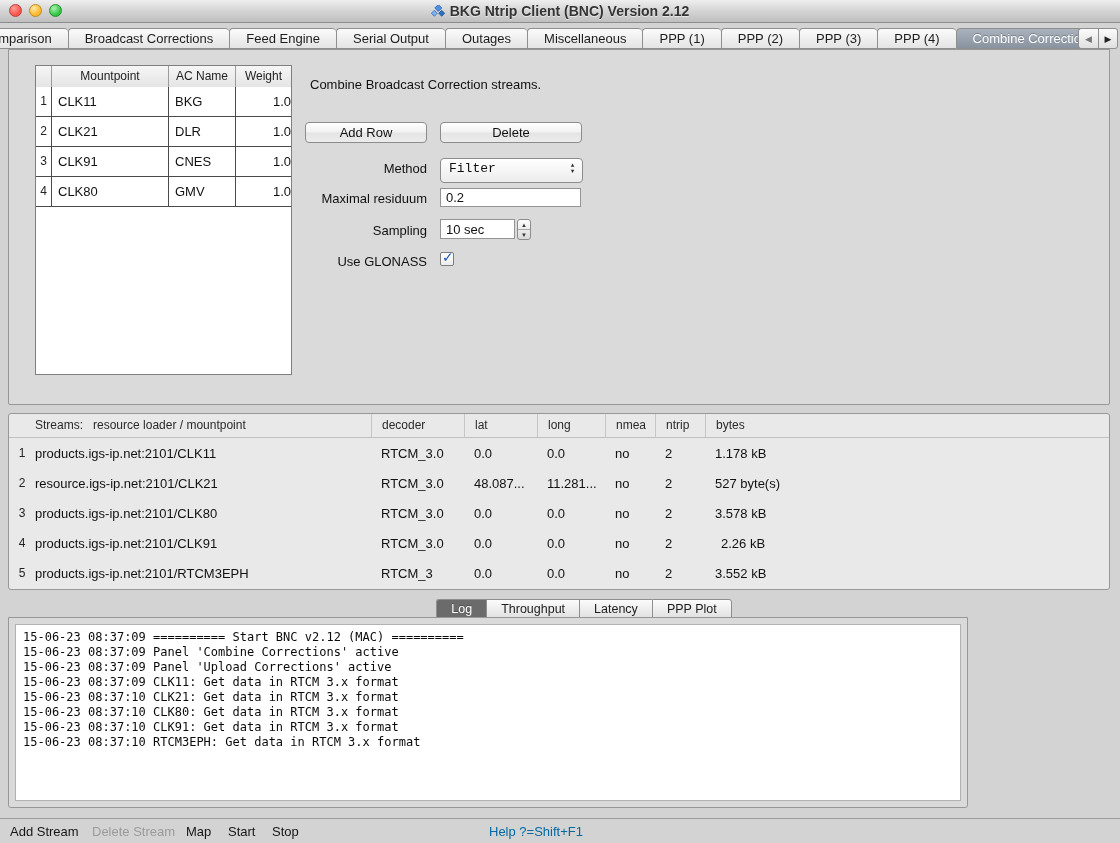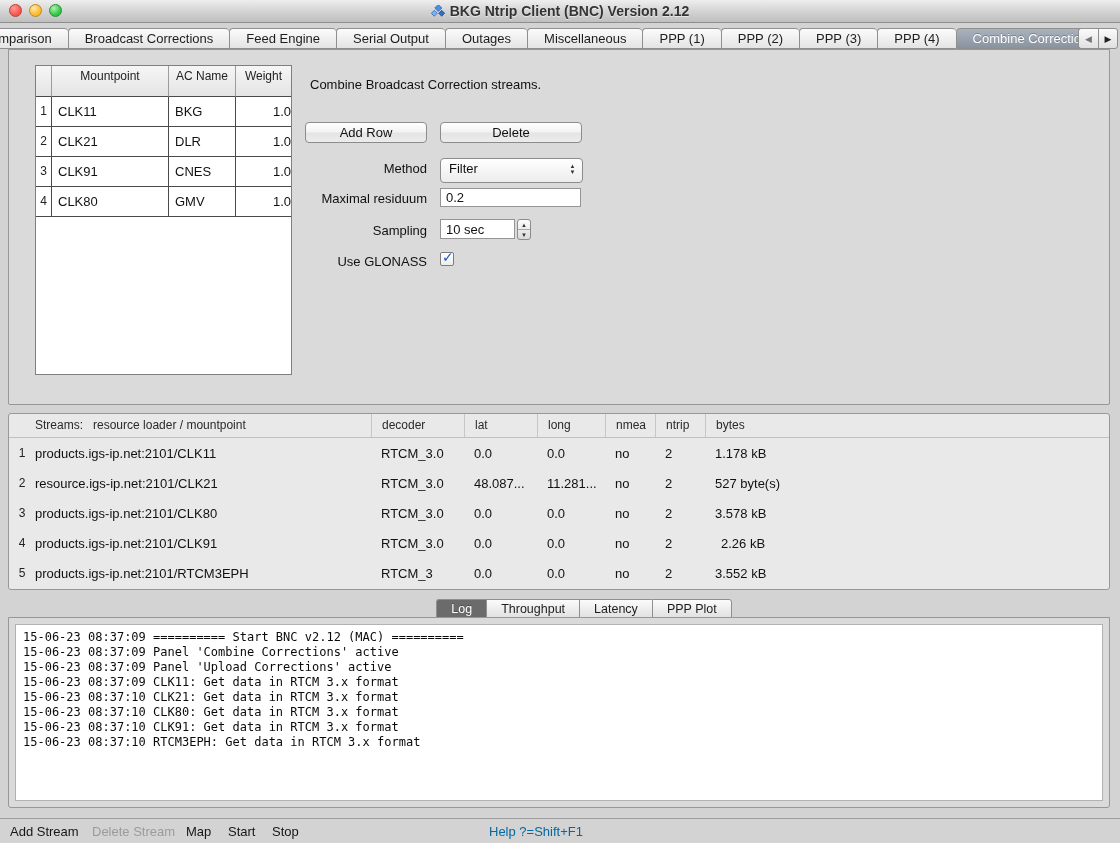--- a/index.html
+++ b/index.html
@@ -38,40 +38,40 @@
     display:flex;align-items:center;justify-content:center;}
   .tab-scroll.left{border-right:none;border-radius:3px 0 0 3px;color:#777;}
   .tab-scroll.right{border-radius:0 3px 3px 0;}
   
   .pane{position:absolute;left:8px;top:49px;width:1102px;height:356px;box-sizing:border-box;
     background:#dadada;border:1px solid #979797;border-radius:0 0 2px 2px;}
   
   .ctable{position:absolute;left:35px;top:65px;width:257px;height:310px;box-sizing:border-box;
     background:#ffffff;border:1px solid #7f7f7f;}
   .ct-row,.ct-head{display:grid;grid-template-columns:16px 117px 67px 1fr;}
-  .ct-head{height:31px;}
+  .ct-head{height:21px;}
   .ct-head .hc{background:linear-gradient(#f6f6f6,#e4e4e4);
     border-right:1px solid #9c9c9c;border-bottom:1px solid #4a4a4a;
     font-size:12px;color:#222;text-align:center;line-height:21px;}
   .ct-head .hc:last-child{border-right:none;}
   .ct-row{height:30px;}
   .ct-row .cc{border-right:1px solid #4a4a4a;border-bottom:1px solid #4a4a4a;
     font-size:13px;line-height:29px;padding-left:6px;box-sizing:border-box;background:#fff;}
   .ct-row .cc.num{padding-left:0;text-align:center;font-size:12px;color:#222;}
   .ct-row .cc:last-child{border-right:none;text-align:right;}
   
   .desc{position:absolute;left:310px;top:77px;font-size:13px;color:#111;}
   .mac-btn{position:absolute;height:21px;box-sizing:border-box;
     border:1px solid #8c8c8c;border-radius:4px;
     background:linear-gradient(#ffffff,#f2f2f2 48%,#e4e4e4 52%,#ececec);
     font-size:13px;color:#111;text-align:center;line-height:19px;cursor:default;}
   .form-label{position:absolute;left:300px;width:127px;text-align:right;font-size:13px;color:#111;}
   .combo{position:absolute;left:440px;top:158px;width:143px;height:25px;box-sizing:border-box;
     border:1px solid #8c8c8c;border-radius:4px;
-    background:linear-gradient(#ffffff,#ececec);font-size:13px;line-height:19px;padding-left:8px;}
+    background:linear-gradient(#ffffff,#ececec);font-size:13px;line-height:19px;padding-left:8px;font-family:Liberation Mono, monospace;}
   .combo-arrows{position:absolute;right:3px;top:1px;width:13px;height:17px;
     display:flex;flex-direction:column;align-items:center;justify-content:center;
     font-size:6px;line-height:6px;color:#333;}
   .text-field{position:absolute;box-sizing:border-box;border:1px solid #949494;background:#fff;
     font-family:"Liberation Sans","DejaVu Sans",sans-serif;font-size:13px;color:#111;padding:0 0 0 5px;margin:0;}
   .stepper{position:absolute;left:517px;top:219px;width:14px;height:21px;box-sizing:border-box;
     border:1px solid #8c8c8c;border-radius:3px;background:linear-gradient(#fdfdfd,#dadada);
     display:flex;flex-direction:column;}
   .stepper div{flex:1;display:flex;align-items:center;justify-content:center;
     font-size:6px;line-height:6px;color:#333;}
@@ -92,21 +92,21 @@
   .s-row .val{padding-left:10px;}
   .s-row .val.mp{padding-left:0;}
   
   .logtabs{position:absolute;left:0;top:599px;width:1120px;height:19px;
     display:flex;justify-content:center;padding-left:24px;}
   .logtab{height:19px;line-height:18px;padding:0 14px;box-sizing:border-box;font-size:12.5px;color:#1d1d1d;
     background:linear-gradient(#fbfbfb,#e2e2e2);border:1px solid #8f8f8f;border-right:none;cursor:default;}
   .logtab:first-child{border-radius:3px 0 0 0;}
   .logtab:last-child{border-right:1px solid #8f8f8f;border-radius:0 3px 0 0;}
   .logtab.selected{background:#6b6b6b;color:#ffffff;text-shadow:0 -1px 0 rgba(0,0,0,.3);}
-  .logpane{position:absolute;left:8px;top:617px;width:1102px;height:191px;box-sizing:border-box;
+  .logpane{position:absolute;left:8px;top:617px;width:960px;height:191px;box-sizing:border-box;
     background:#dadada;border:1px solid #979797;border-radius:0 0 3px 3px;}
   .logarea{position:absolute;left:6px;top:6px;right:6px;bottom:6px;box-sizing:border-box;
     background:#ffffff;border:1px solid #b2b2b2;overflow:hidden;padding:5px 7px;}
   .logline{font-family:"DejaVu Sans Mono","Liberation Mono",monospace;
     font-size:12px;line-height:15px;color:#0a0a0a;white-space:pre;}
   
   .bottombar{position:absolute;left:0;top:818px;width:1120px;height:25px;
     border-top:1px solid #9d9d9d;background:#d3d3d3;}
   .bb-item{position:absolute;top:0;height:25px;line-height:25px;font-size:13px;color:#161616;cursor:default;}
   .bb-item.disabled{color:#9b9b9b;}

